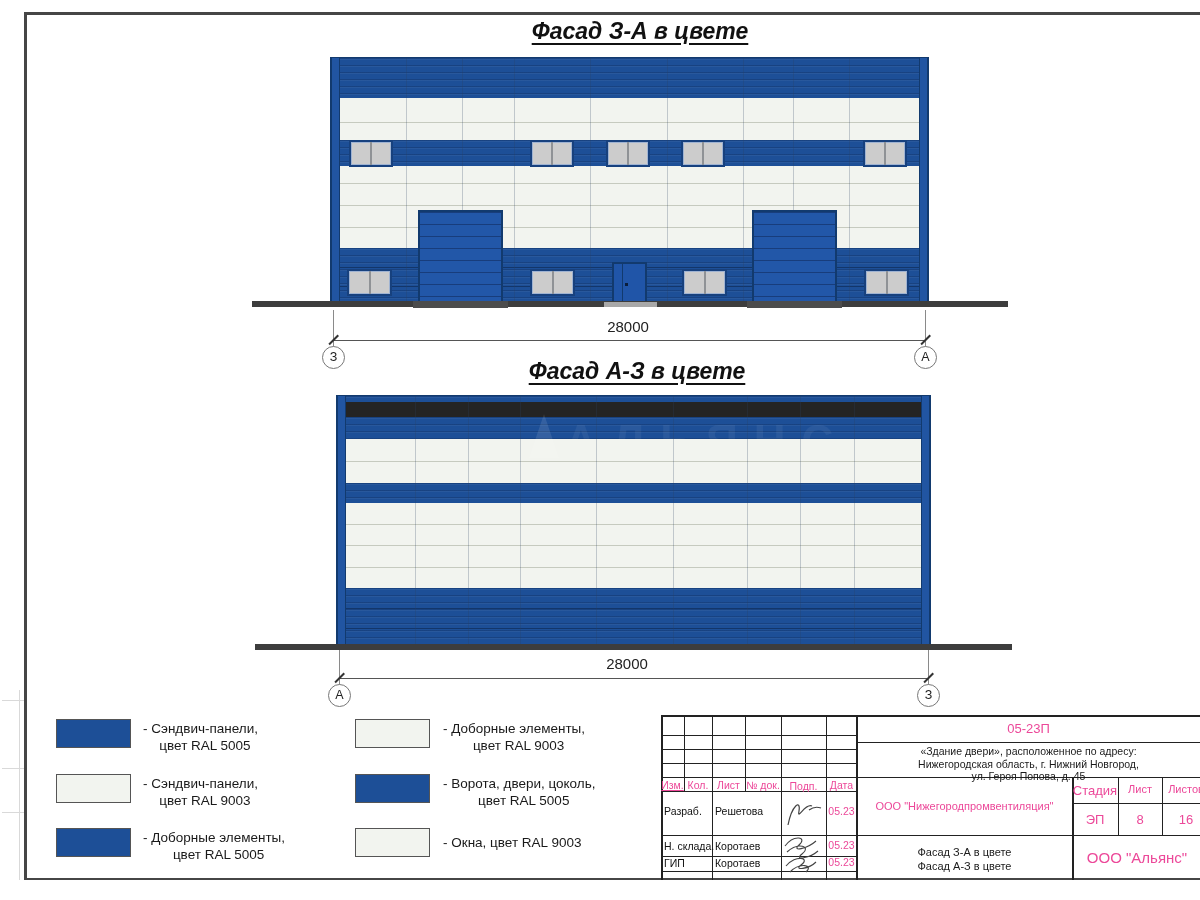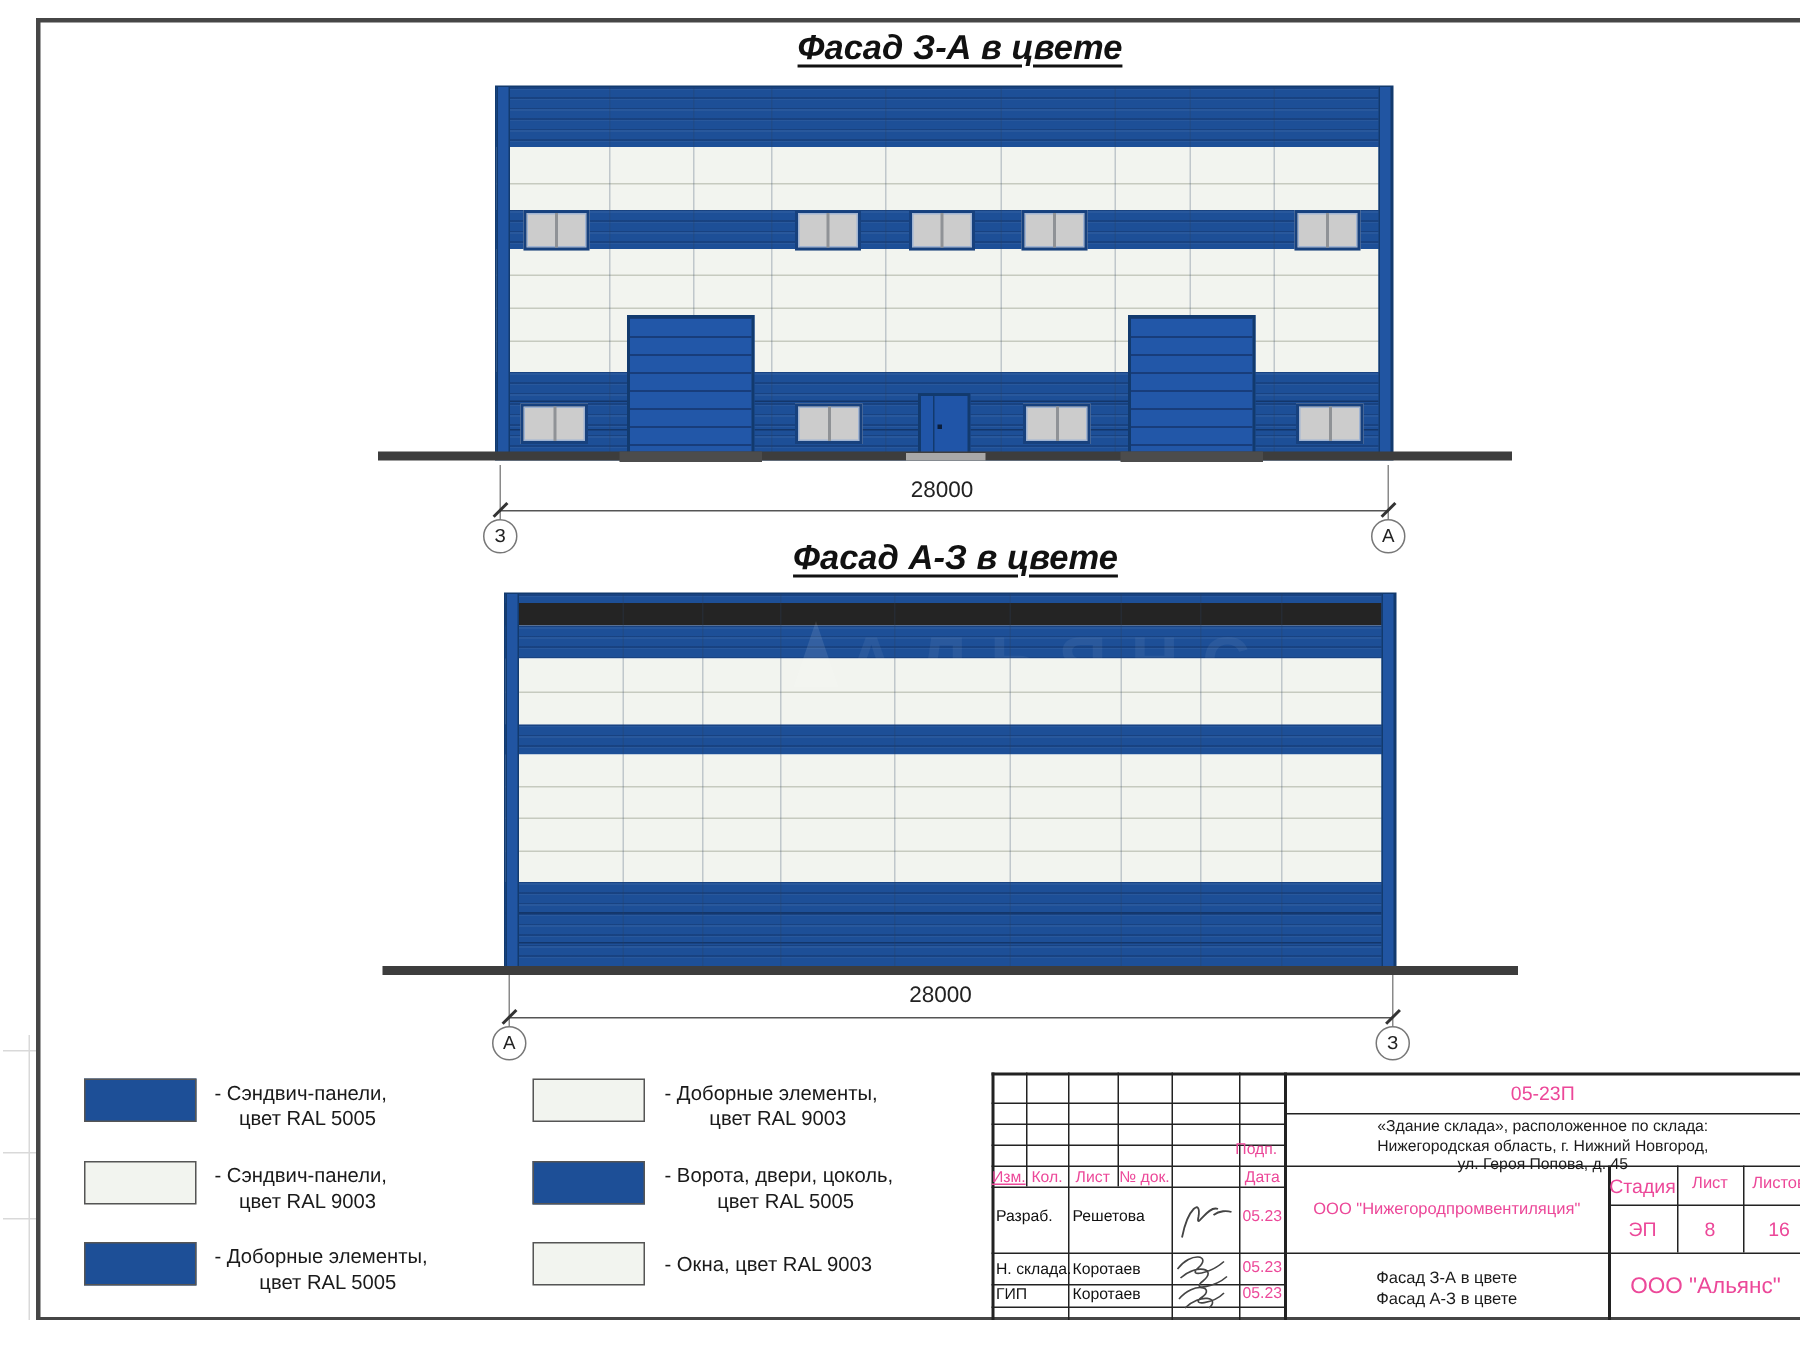--- a/index.html
+++ b/index.html
@@ -229,21 +229,21 @@
   <div class="tl" style="left:857px;top:742px;width:343px;height:1px;"></div>
   <div class="tl" style="left:1072px;top:777px;width:1.5px;height:103px;"></div>
   <div class="tl" style="left:1118px;top:777px;width:1px;height:58px;"></div>
   <div class="tl" style="left:1162px;top:777px;width:1px;height:58px;"></div>
   <div class="tl" style="left:1072px;top:803px;width:128px;height:1px;"></div>
 
   <div class="tbc" style="left:661px;top:779px;width:23px;text-decoration:underline;">Изм.</div>
   <div class="tbc" style="left:684px;top:779px;width:28px;">Кол.</div>
   <div class="tbc" style="left:712px;top:779px;width:33px;">Лист</div>
   <div class="tbc" style="left:745px;top:779px;width:36px;">№ док.</div>
-  <div class="tbc" style="left:781px;top:760px;width:45px;padding-left:34px;">Подп.</div>
+  <div class="tbc" style="left:781px;top:780px;width:45px;">Подп.</div>
   <div class="tbc" style="left:826px;top:779px;width:31px;">Дата</div>
 
   <div class="tbt" style="left:664px;top:805px;">Разраб.</div>
   <div class="tbt" style="left:715px;top:805px;">Решетова</div>
   <div class="tbc" style="left:826px;top:805px;width:31px;">05.23</div>
   <div class="tbt" style="left:664px;top:840px;">Н. склада.</div>
   <div class="tbt" style="left:715px;top:840px;">Коротаев</div>
   <div class="tbc" style="left:826px;top:839px;width:31px;">05.23</div>
   <div class="tbt" style="left:664px;top:857px;">ГИП</div>
   <div class="tbt" style="left:715px;top:857px;">Коротаев</div>
@@ -252,21 +252,21 @@
   <svg class="abs" style="left:782px;top:793px;" width="43" height="40" viewBox="0 0 43 40">
     <path d="M6,32 C10,12 19,6 17,18 C15,28 23,10 30,13 M27,17 C31,14 36,14 39,15" fill="none" stroke="#444" stroke-width="1.2"></path>
   </svg>
   <svg class="abs" style="left:780px;top:832px;" width="46" height="44" viewBox="0 0 46 44">
     <path d="M5,14 C14,2 28,5 19,13 C11,20 27,17 36,9 M7,20 C18,10 32,14 22,22 C13,29 30,26 38,19" fill="none" stroke="#444" stroke-width="1.1"></path>
     <path d="M6,34 C16,22 31,26 21,33 C13,39 29,37 36,30 M10,40 C20,30 34,33 26,40" fill="none" stroke="#444" stroke-width="1.1"></path>
   </svg>
 
   <div class="tbc" style="left:857px;top:721px;width:343px;font-size:13px;">05-23П</div>
   <div style="position:absolute;left:857px;top:745px;width:343px;text-align:center;font-size:10.5px;line-height:12.5px;">
-    <div>«Здание склада», расположенное по склада:</div>
+    <div>«Здание двери», расположенное по адресу:</div>
     <div>Нижегородская область, г. Нижний Новгород,</div>
     <div>ул. Героя Попова, д. 45</div>
   </div>
   <div class="tbc" style="left:857px;top:800px;width:215px;font-size:11px;">ООО "Нижегородпромвентиляция"</div>
   <div class="tbc" style="left:1072px;top:783px;width:46px;font-size:13px;">Стадия</div>
   <div class="tbc" style="left:1118px;top:783px;width:44px;font-size:11px;">Лист</div>
   <div class="tbc" style="left:1162px;top:783px;width:48px;font-size:11px;">Листов</div>
   <div class="tbc" style="left:1072px;top:812px;width:46px;font-size:13px;">ЭП</div>
   <div class="tbc" style="left:1118px;top:812px;width:44px;font-size:13px;">8</div>
   <div class="tbc" style="left:1162px;top:812px;width:48px;font-size:13px;">16</div>

